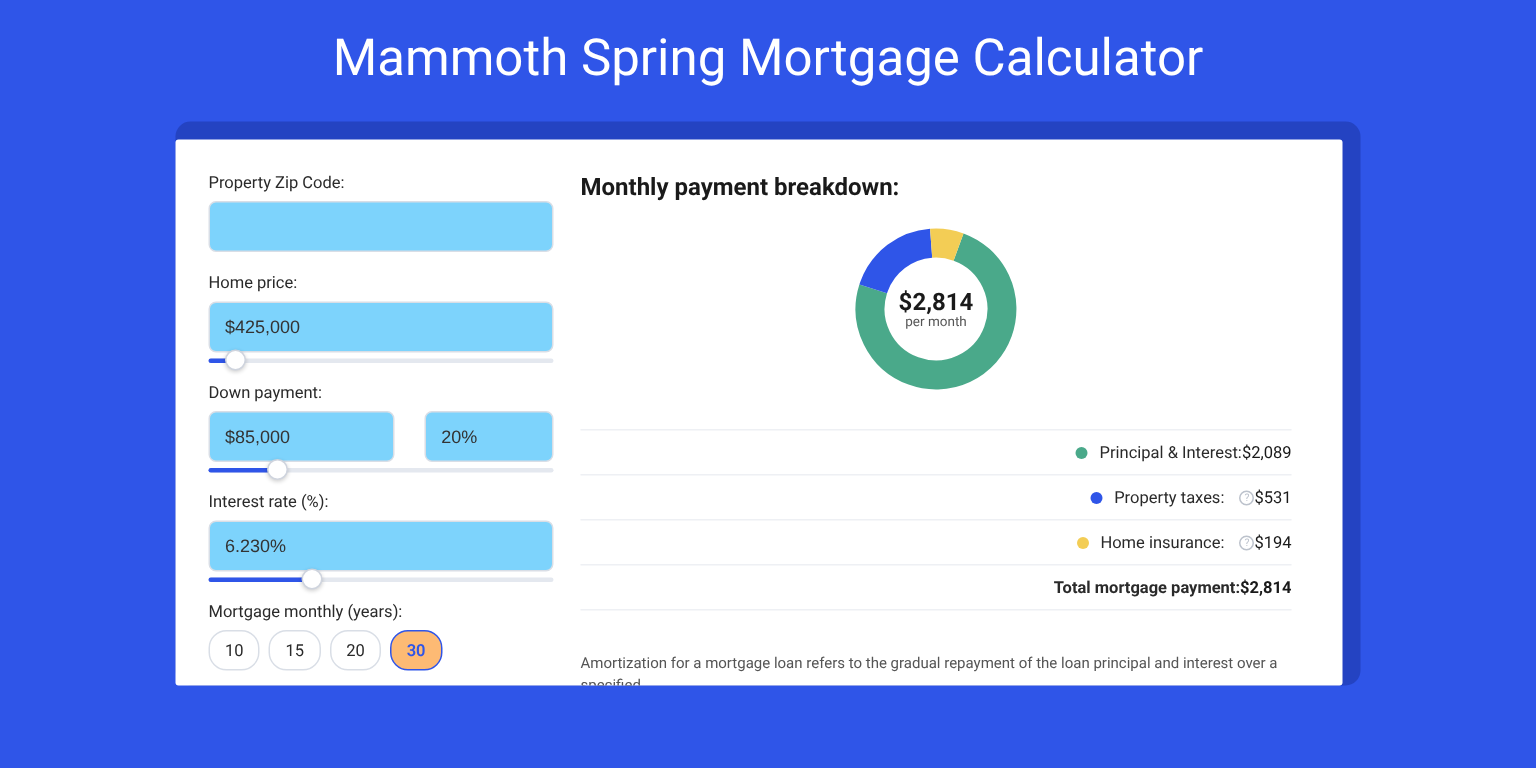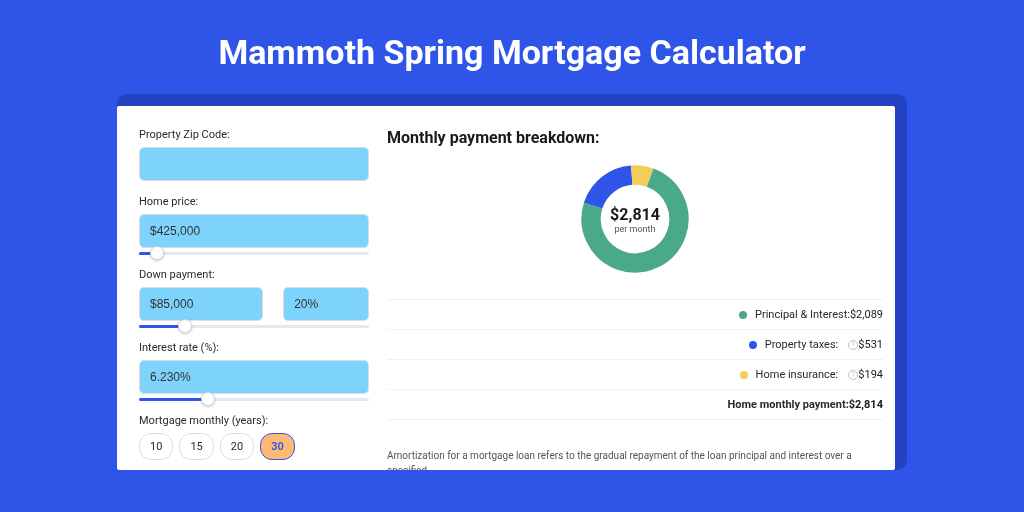--- a/index.html
+++ b/index.html
@@ -7,38 +7,38 @@
     font-family: -apple-system, BlinkMacSystemFont, "Segoe UI", Roboto, Arial, sans-serif;
     background: #2f55e8;
     width: 1024px;
     height: 512px;
     overflow: hidden;
   }
   .page-title {
     text-align: center;
     color: #fff;
     font-size: 34px;
-    font-weight: 700;
-    padding: 32px 0 22px;
+    font-weight: 400;
+    padding: 19px 0 22px;
   }
   .card-wrap {
     width: 790px;
     margin: 0 auto;
     background: #2443c2;
     border-radius: 10px;
     padding: 12px 12px 0 0;
   }
   .card {
     background: #fff;
     border-radius: 2px;
     width: 100%;
     height: 364px;
     display: flex;
     gap: 18px;
-    padding: 22px 12px 0 22px;
+    padding: 22px 34px 0 22px;
     overflow: hidden;
   }
   .left { width: 230px; flex: 0 0 230px; }
   .right { flex: 1; }
 
   .lbl { font-size: 11px; color: #2a2a2a; margin-bottom: 6px; }
   .inp {
     width: 100%;
     border: 1px solid #d9dee6;
     border-radius: 5px;
@@ -272,21 +272,21 @@
           <div class="leg-row">
     <div class="leg-left">
       <span class="dot" style="background:#f3cd55"></span>
       <span class="leg-name">Home insurance:</span>
       <span class="info-ic">?</span>
     </div>
     <span class="leg-val">$194</span>
           </div>
           <div class="leg-row leg-total">
   <div class="leg-left">
-              <span class="leg-name">Home monthly payment:</span>
+              <span class="leg-name">Total mortgage payment:</span>
             </div>
   <span class="leg-val">$2,814</span>
           </div>
         </div>
 
       <div class="amort">
         <p>Amortization for a mortgage loan refers to the gradual repayment of the loan principal and interest over a specified</p>
       </div>
     </div>
 

